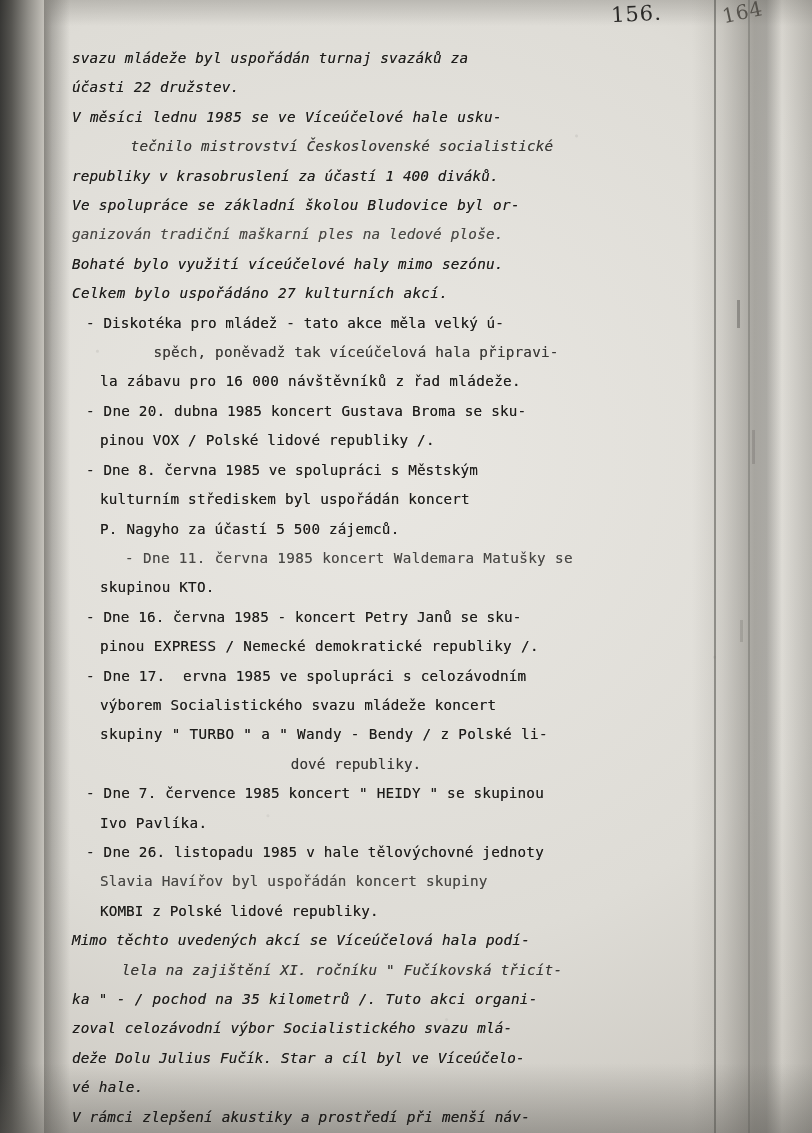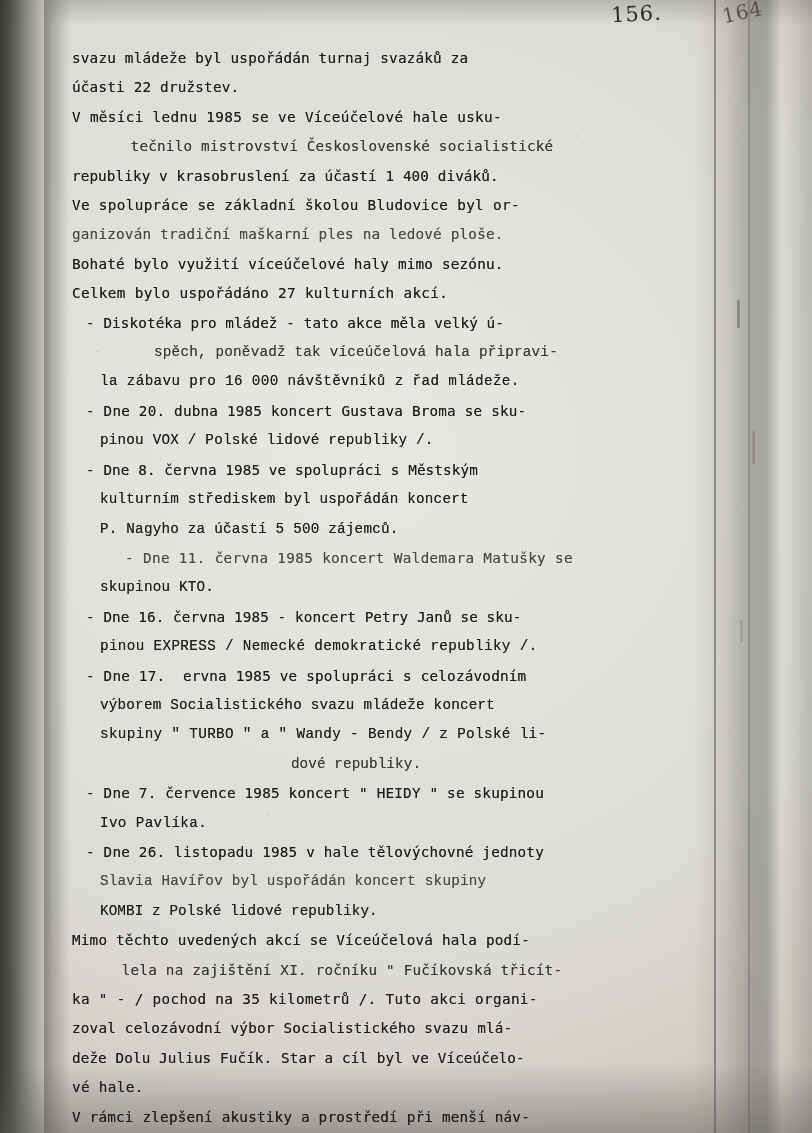--- a/index.html
+++ b/index.html
@@ -102,23 +102,23 @@
     font-size: 14.3px;
     line-height: 29.4px;
     letter-spacing: .2px;
     white-space: pre-wrap;
     text-shadow: 0 0 .6px rgba(0,0,0,.55);
   }
   .line {
     display: block;
     white-space: pre;
   }
-  .indent-1 { padding-left: 0; }
+  .indent-1 { padding-left: 0; font-style: italic; }
   .bullet-line { padding-left: 14px; }
-  .bullet-cont { padding-left: 28px; font-family: Liberation Mono, monospace; }
+  .bullet-cont { padding-left: 28px; }
   
   .line:nth-child(3n) { letter-spacing: .35px; }
   .line:nth-child(5n) { letter-spacing: .1px; }
   .faded { opacity: .86; text-align: center; }
   .faded2 { opacity: .78; }
 
   
   .margin-mark {
     position: absolute;
     width: 3px;

